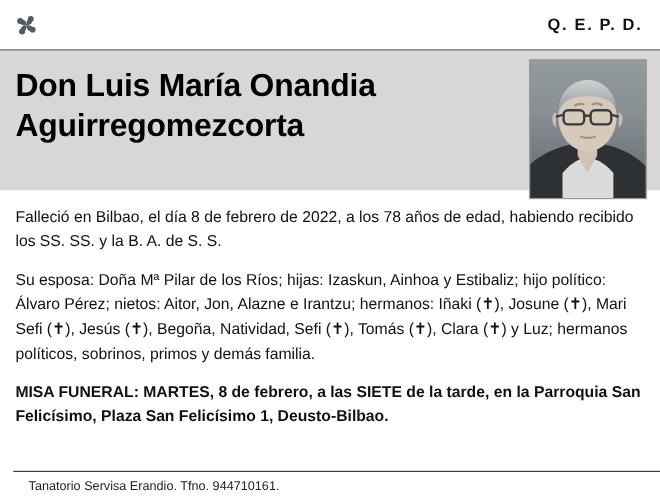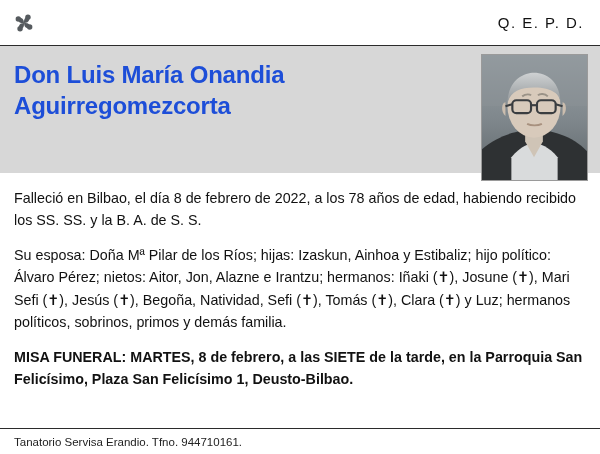--- a/index.html
+++ b/index.html
@@ -29,37 +29,37 @@
     padding: 0 12px 0 10px;
     box-sizing: border-box;
   }
   .lauburu {
     width: 28px;
     height: 28px;
     display: block;
   }
   .qepd {
     font-size: 15px;
-    font-weight: normal;
+    font-weight: bold;
     letter-spacing: 1.5px;
     color: #111111;
     padding-right: 4px;
   }
   .name-band {
     position: relative;
     background: #d7d7d7;
     min-height: 127px;
     padding: 14px 150px 14px 14px;
     box-sizing: border-box;
   }
   .name-band .name {
-    font-size: 24px;
+    font-size: 29px;
     font-weight: bold;
     line-height: 1.28;
-    color: #1d4ed8;
+    color: #000000;
     letter-spacing: -0.2px;
   }
   .portrait {
     position: absolute;
     top: 8px;
     right: 12px;
     width: 107px;
     height: 127px;
     border: 1px solid #9a9a9a;
     box-sizing: border-box;
@@ -75,21 +75,21 @@
     font-size: 14.3px;
     line-height: 1.55;
     color: #111111;
     margin: 0 0 13px 0;
   }
   .para.bold {
     font-weight: bold;
   }
   .footer {
     position: absolute;
-    left: 0;
+    left: 12px;
     right: 0;
     bottom: 0;
     border-top: 1px solid #2b2b2b;
     padding: 7px 14px 6px 14px;
     box-sizing: border-box;
     font-size: 11.5px;
     color: #222222;
   }
 </style>
 </head>

